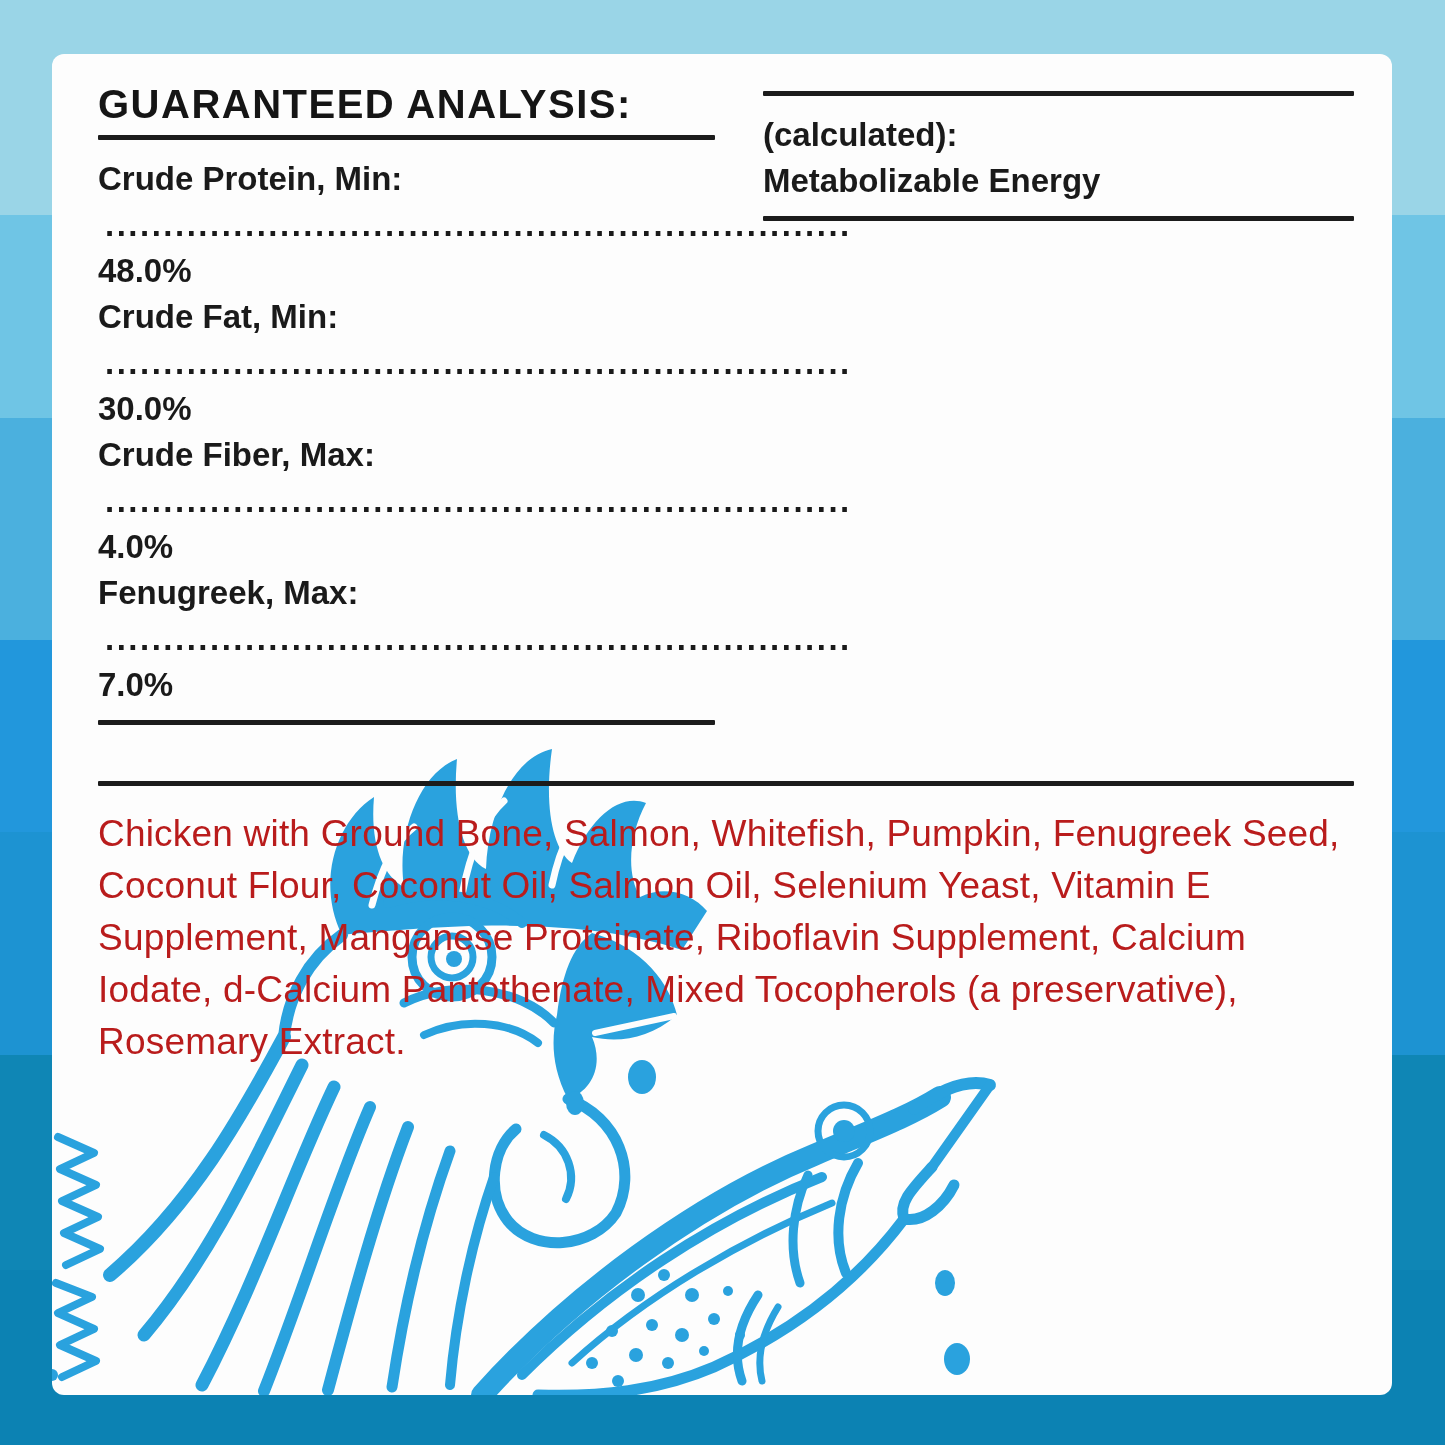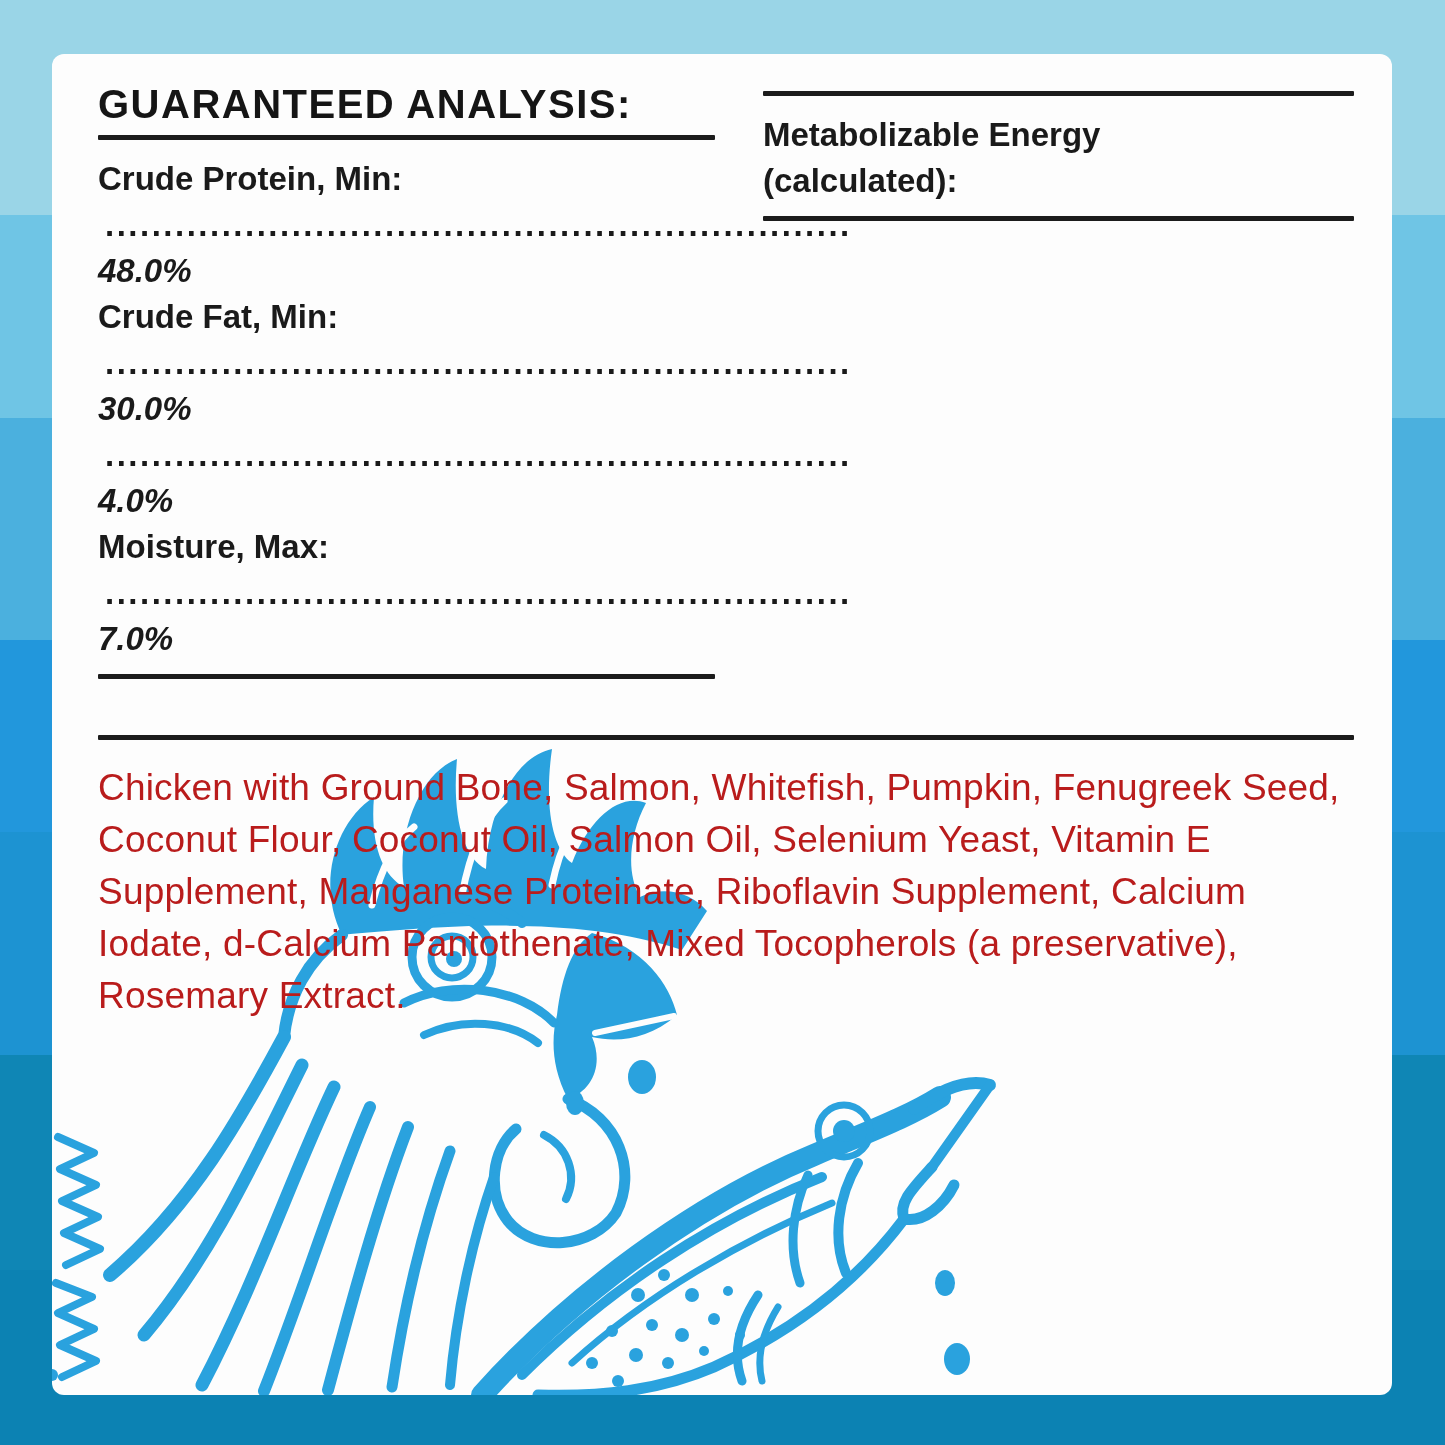--- a/index.html
+++ b/index.html
@@ -66,21 +66,21 @@
     white-space: nowrap;
     flex-direction: column;
   }
   .ga-leader {
     flex: 1;
     min-width: 14px;
     overflow: hidden;
     letter-spacing: 2.5px;
     padding: 0 7px;
   }
-  .ga-value { text-align: left; font-style: italic; }
+  .ga-value { text-align: left; }
   .cc-lines { margin-top: 16px; }
   .cc-line {
     font-size: 33px;
     font-weight: 700;
     line-height: 46px;
     white-space: nowrap;
   }
   .col-bottom-rule { margin-top: 12px; }
   .ingredients { margin-top: 56px; }
   .ingredients-text {
@@ -198,38 +198,39 @@
             <span>Crude Protein, Min:</span>
             <span class="ga-leader">................................................................</span>
             <span class="ga-value">48.0%</span>
           </div>
           <div class="ga-row">
             <span>Crude Fat, Min:</span>
             <span class="ga-leader">................................................................</span>
             <span class="ga-value">30.0%</span>
           </div>
           <div class="ga-row">
+            <span>Crude Fiber, Max:</span>
             <span class="ga-leader">................................................................</span>
             <span class="ga-value">4.0%</span>
           </div>
           <div class="ga-row">
-            <span>Moisture, Max:</span>
+            <span>Fenugreek, Max:</span>
             <span class="ga-leader">................................................................</span>
             <span class="ga-value">7.0%</span>
           </div>
         </div>
         <div class="rule col-bottom-rule"></div>
       </section>
 
       <section class="col-right">
         <div class="rule"></div>
 
         <div class="cc-lines">
+          <div class="cc-line">(calculated):</div>
           <div class="cc-line">Metabolizable Energy</div>
-          <div class="cc-line">(calculated):</div>
         </div>
         <div class="rule col-bottom-rule"></div>
       </section>
 
     </div>
 
     <section class="ingredients">
       <div class="rule"></div>
       <p class="ingredients-text">Chicken with Ground Bone, Salmon, Whitefish, Pumpkin, Fenugreek Seed, Coconut Flour, Coconut Oil, Salmon Oil, Selenium Yeast, Vitamin E Supplement, Manganese Proteinate, Riboflavin Supplement, Calcium Iodate, d-Calcium Pantothenate, Mixed Tocopherols (a preservative), Rosemary Extract.</p>
     </section>

